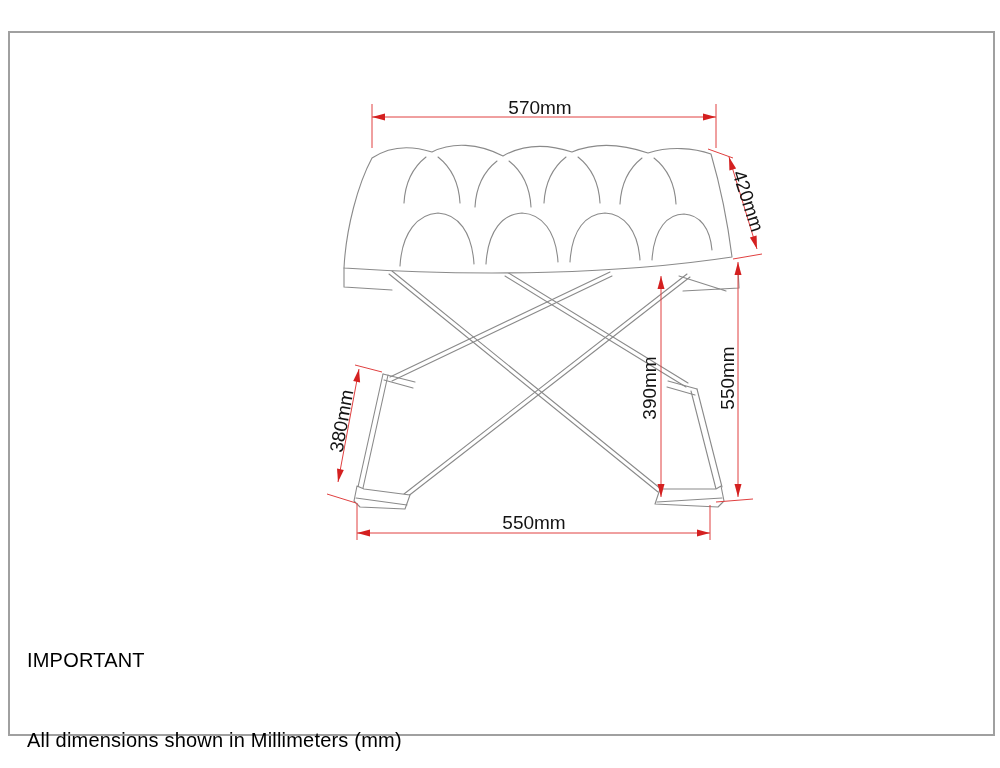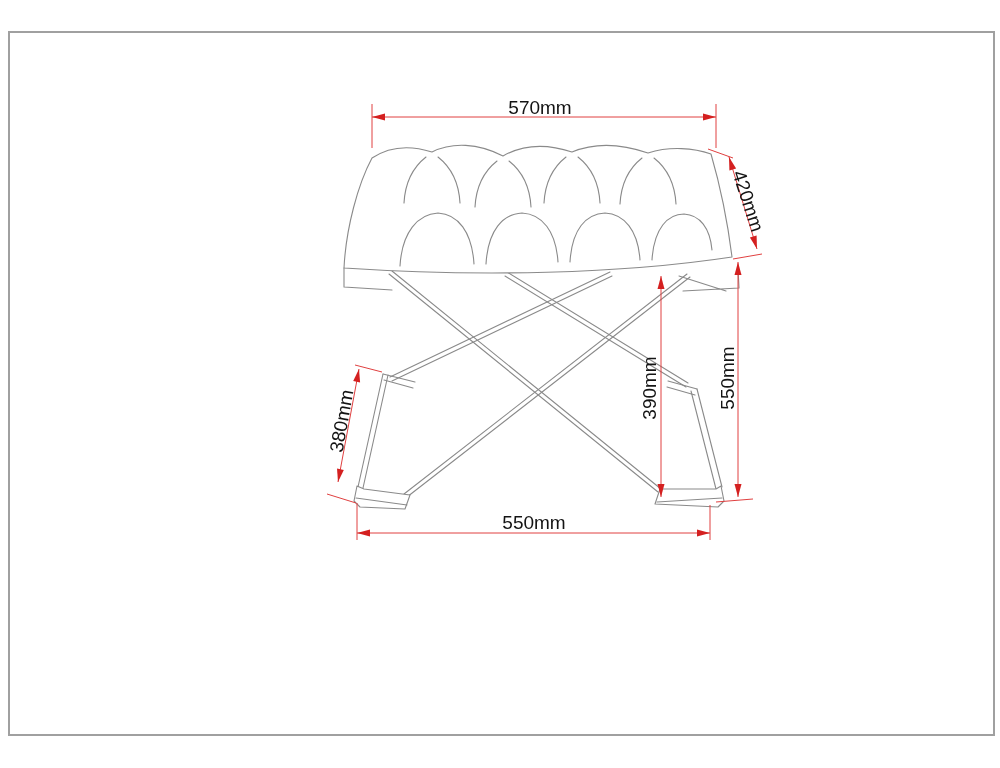--- a/index.html
+++ b/index.html
@@ -111,16 +111,18 @@
     <text class="dimtext" x="540" y="114" text-anchor="middle">570mm</text>
     <text class="dimtext" transform="translate(742,203) rotate(72)" text-anchor="middle">420mm</text>
     <text class="dimtext" transform="translate(734,378) rotate(-90)" text-anchor="middle">550mm</text>
     <text class="dimtext" transform="translate(656,388) rotate(-90)" text-anchor="middle">390mm</text>
     <text class="dimtext" transform="translate(348,422) rotate(-80)" text-anchor="middle">380mm</text>
     <text class="dimtext" x="534" y="529" text-anchor="middle">550mm</text>
   </g>
 </svg>
 
 <div class="note">
+  <div class="heading">IMPORTANT</div>
+  <div>All dimensions shown in Millimeters (mm)</div>
   
   
   
 </div>
 
 </body></html>

